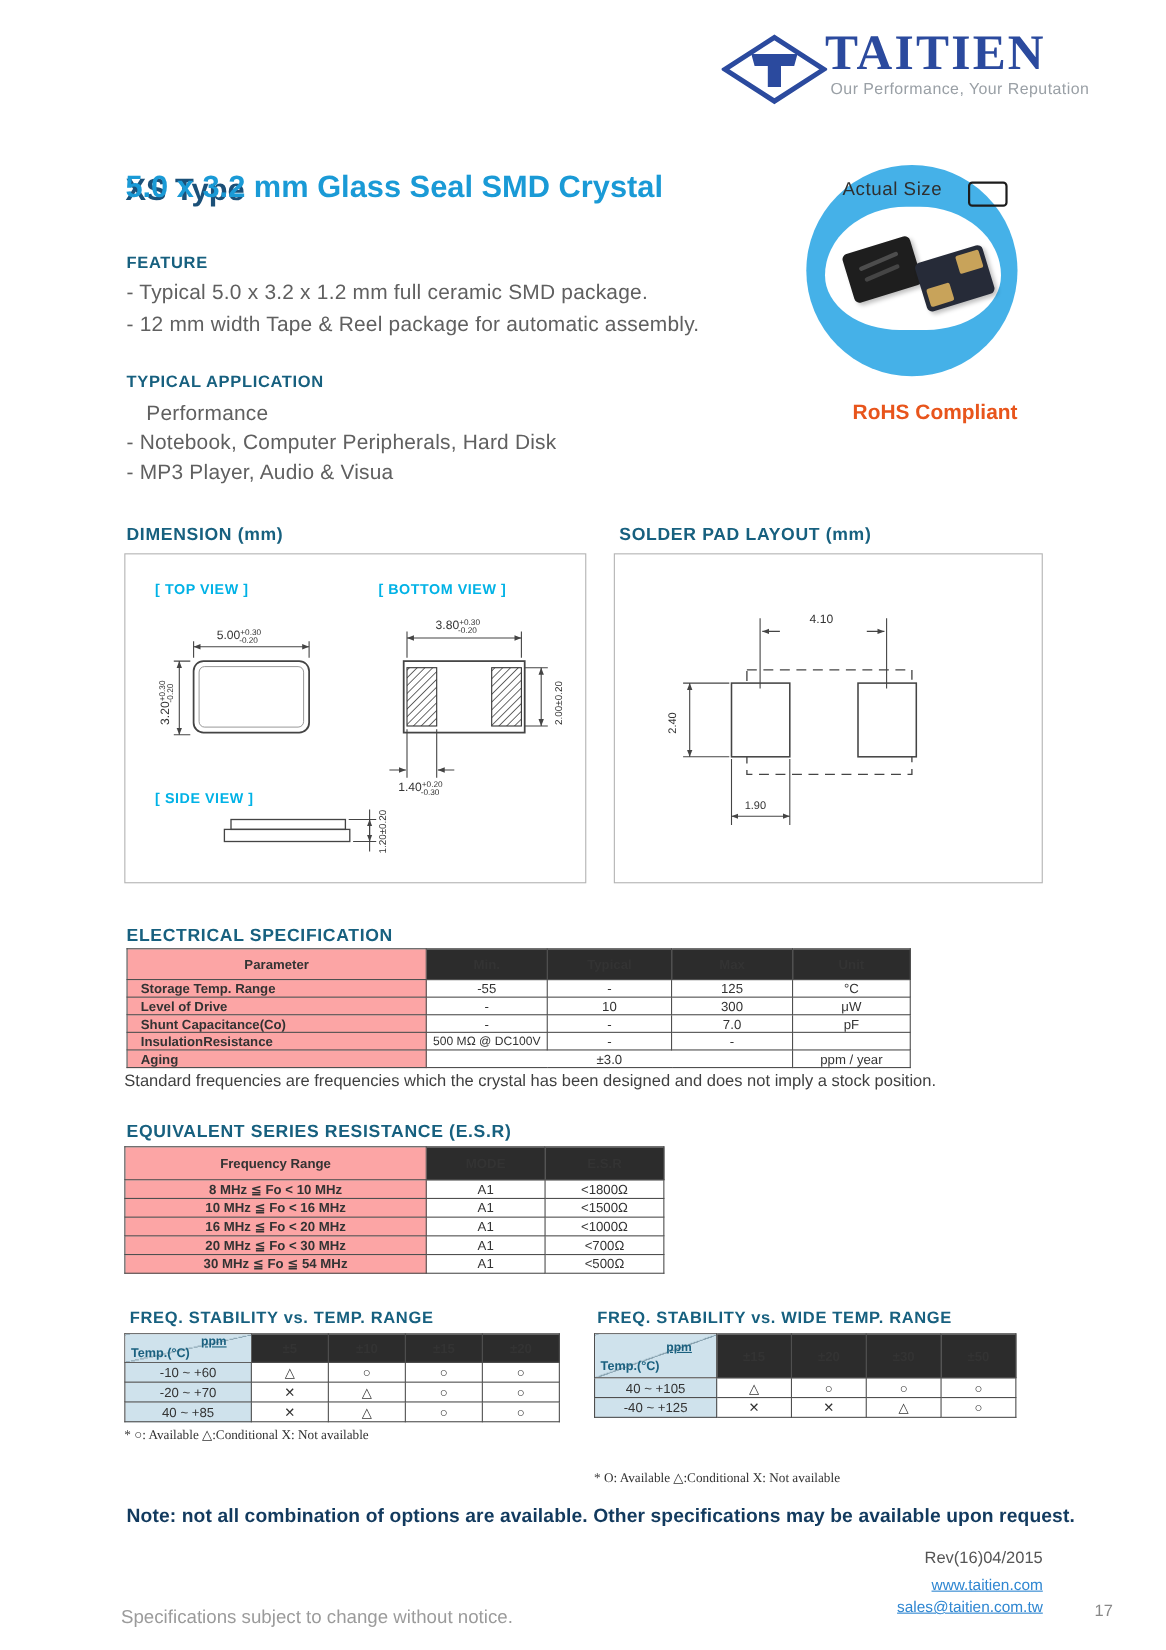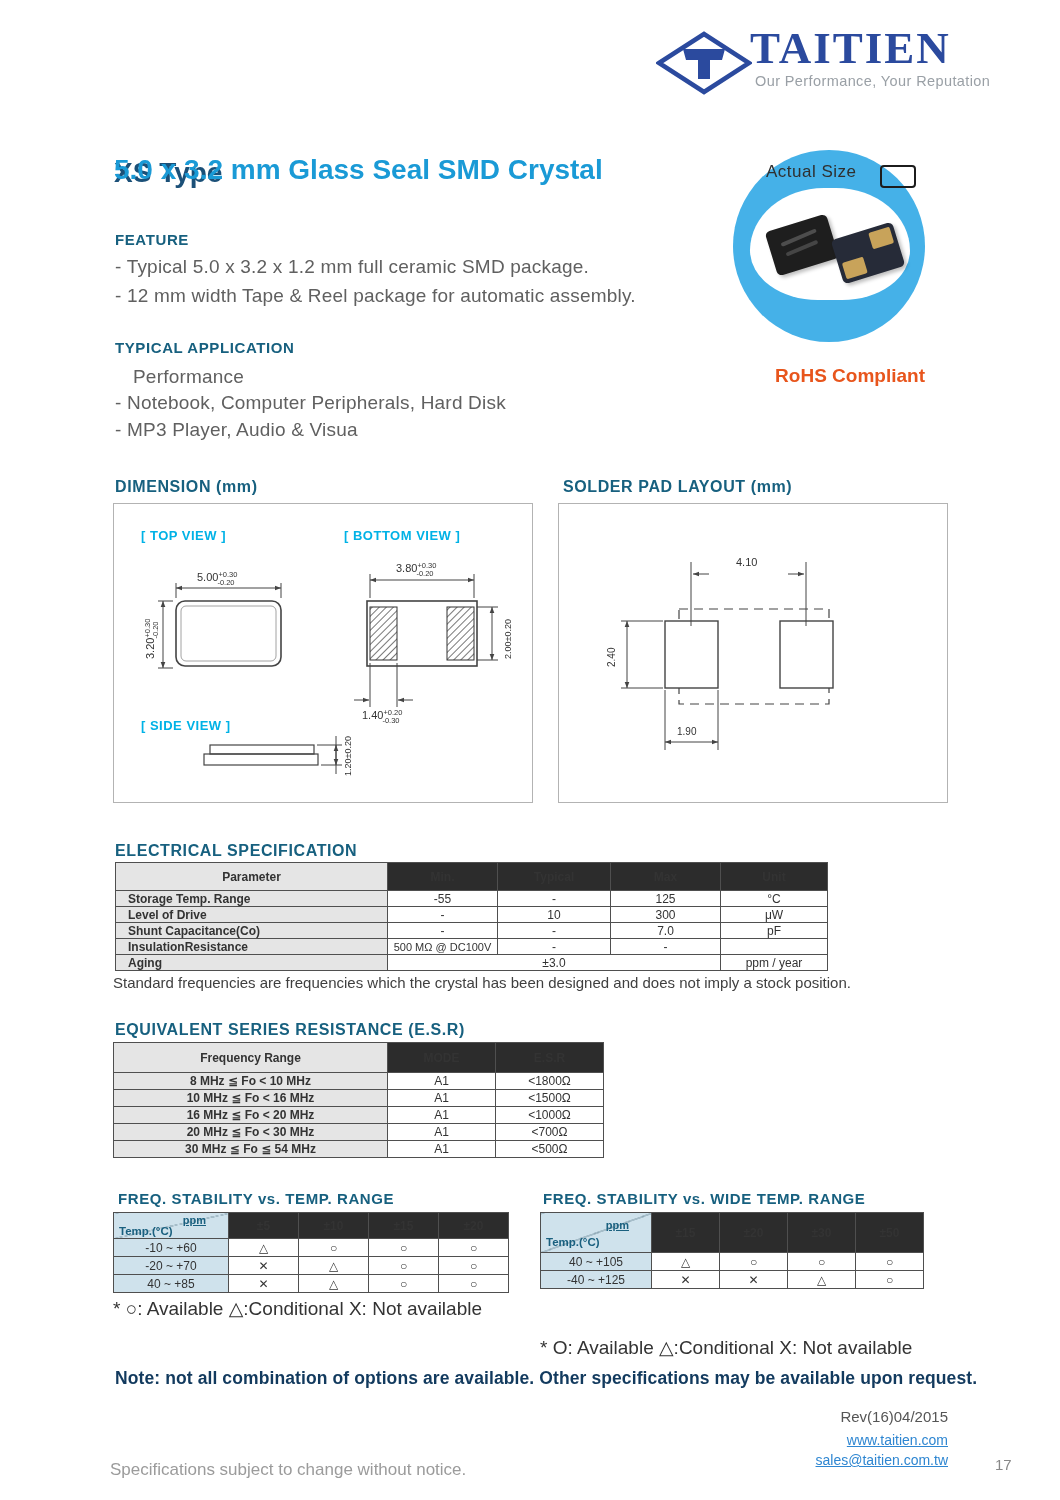--- a/index.html
+++ b/index.html
@@ -6,31 +6,31 @@
   body{width:1060px;height:1500px;position:relative;font-family:"Liberation Sans",sans-serif;overflow:hidden;}
   .abs{position:absolute;}
   .sec-h{color:#17607f;font-weight:bold;letter-spacing:.6px;font-size:16px;}
   .viewlbl{fill:#00b2e6;font-weight:bold;font-size:13px;letter-spacing:.5px;}
   .bodytxt{color:#606060;font-size:19px;line-height:29px;letter-spacing:.2px;}
   .diagram-box{border:1px solid #b3b3b3;background:#fff;}
   table{border-collapse:collapse;table-layout:fixed;}
   .spec td{border:1px solid #4f4f4f;font-size:12px;text-align:center;color:#333;padding:0;
            font-family:"Liberation Sans","DejaVu Sans",sans-serif;}
   .dark{background:#2c2c2c;color:#f2f2f2;font-weight:bold;font-size:12.5px;}
-  .lite{background:#e5e5e5;color:#1a607f;font-weight:bold;}
+  .lite{background:#fca5a5;color:#1a607f;font-weight:bold;}
   .param{text-align:left !important;padding-left:12px !important;font-size:12.5px;}
   .freqcell{font-size:13px;}
   .corner{background:
       linear-gradient(to bottom right, rgba(0,0,0,0) 49.3%, #7d98a6 49.3%, #7d98a6 50.7%, rgba(0,0,0,0) 50.7%),
       #cfe2ec; position:relative;}
   .corner .ppm{position:absolute;top:1px;right:22px;color:#1a607f;font-weight:bold;font-size:11px;text-decoration:underline;}
   .corner .tmp{position:absolute;bottom:1px;left:5px;color:#1a607f;font-weight:bold;font-size:11.5px;}
   .sym{font-family:"DejaVu Sans",sans-serif;color:#5a5a5a;font-size:14px;}
   .rowlab{color:#3c3c3c;font-size:12.5px;background:#cfe2ec;}
-  .footnote{color:#333;font-size:19px;font-family:Liberation Sans, sans-serif;}
+  .footnote{color:#333;font-size:12px;font-family:Liberation Serif, serif;}
   .link{color:#2e86d1;text-decoration:underline;font-size:14px;}
   svg text{font-family:"Liberation Sans","DejaVu Sans",sans-serif;}
   .dim-t{fill:#333;}
 </style>
 </head>
 <body>
 
 <svg class="abs" style="left:656px;top:30px" width="96" height="66" viewBox="0 0 96 66">
   <polygon points="3,33 48,4 93,33 48,62" fill="none" stroke="#2b4a9e" stroke-width="4.5"></polygon>
   <path d="M27,19 h42 l-3,11 h-12 v19 h-12 v-19 h-12 z" fill="#2b4a9e"></path>

